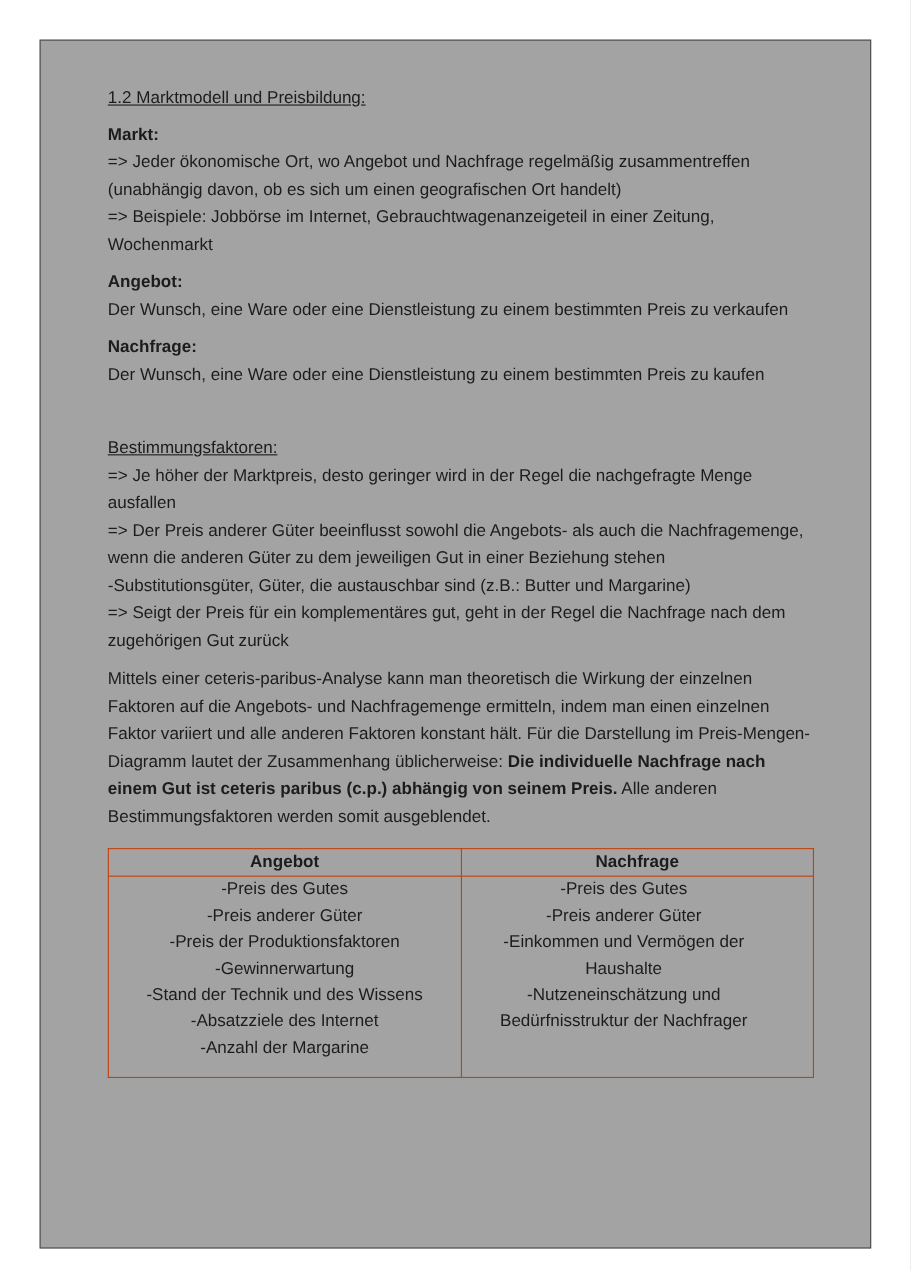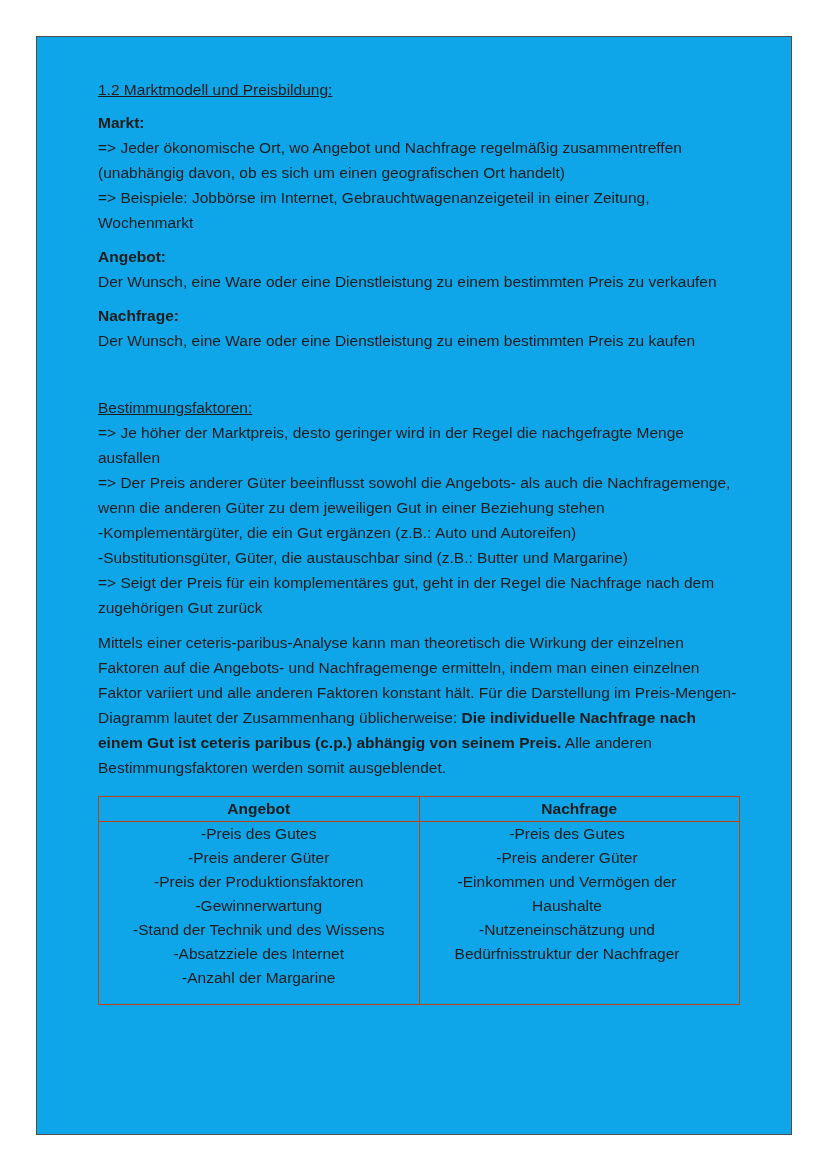--- a/index.html
+++ b/index.html
@@ -12,21 +12,21 @@
     color: #1c1c1c;
     position: relative;
   }
   .page-frame {
     position: absolute;
     left: 36px;
     top: 36px;
     width: 756px;
     height: 1099px;
     border: 1px solid #4d4d4d;
-    background: #0ea5e9;
+    background: #a3a3a3;
   }
   .content {
     position: absolute;
     left: 61px;
     top: 40px;
     width: 642px;
     font-size: 15.5px;
     line-height: 25px;
   }
   .b { font-weight: bold; }
@@ -76,21 +76,20 @@
 
     <div class="block">
       <div class="b">Nachfrage:</div>
       <div>Der Wunsch, eine Ware oder eine Dienstleistung zu einem bestimmten Preis zu kaufen</div>
     </div>
 
     <div class="block block-bf">
       <div><span class="u">Bestimmungsfaktoren:</span></div>
       <div>=&gt; Je höher der Marktpreis, desto geringer wird in der Regel die nachgefragte Menge ausfallen</div>
       <div>=&gt; Der Preis anderer Güter beeinflusst sowohl die Angebots- als auch die Nachfragemenge, wenn die anderen Güter zu dem jeweiligen Gut in einer Beziehung stehen</div>
-      <div>-Komplementärgüter, die ein Gut ergänzen (z.B.: Auto und Autoreifen)</div>
       <div>-Substitutionsgüter, Güter, die austauschbar sind (z.B.: Butter und Margarine)</div>
       <div>=&gt; Seigt der Preis für ein komplementäres gut, geht in der Regel die Nachfrage nach dem zugehörigen Gut zurück</div>
     </div>
 
     <p class="cp-para"><span>Mittels einer ceteris-paribus-Analyse kann man theoretisch die Wirkung der einzelnen Faktoren auf die Angebots- und Nachfragemenge ermitteln, indem man einen einzelnen Faktor variiert und alle anderen Faktoren konstant hält. Für die Darstellung im Preis-Mengen-Diagramm lautet der Zusammenhang üblicherweise: </span><span class="b">Die individuelle Nachfrage nach einem Gut ist ceteris paribus (c.p.) abhängig von seinem Preis.</span><span> Alle anderen Bestimmungsfaktoren werden somit ausgeblendet.</span></p>
 
     <table class="info-table">
       <thead>
         <tr>
           <th>Angebot</th>

